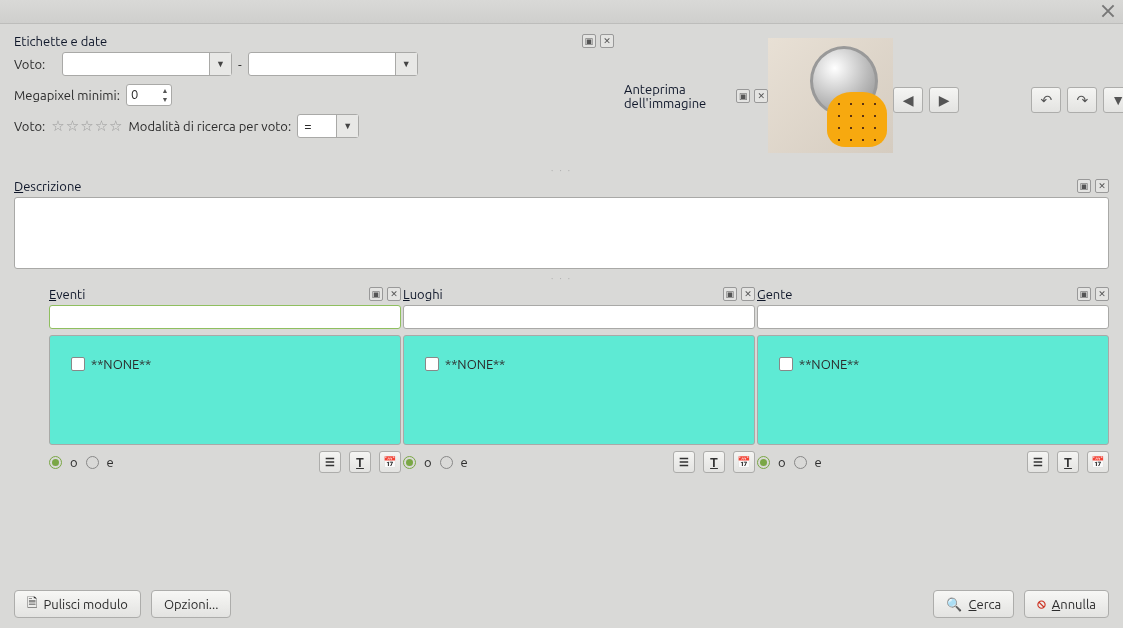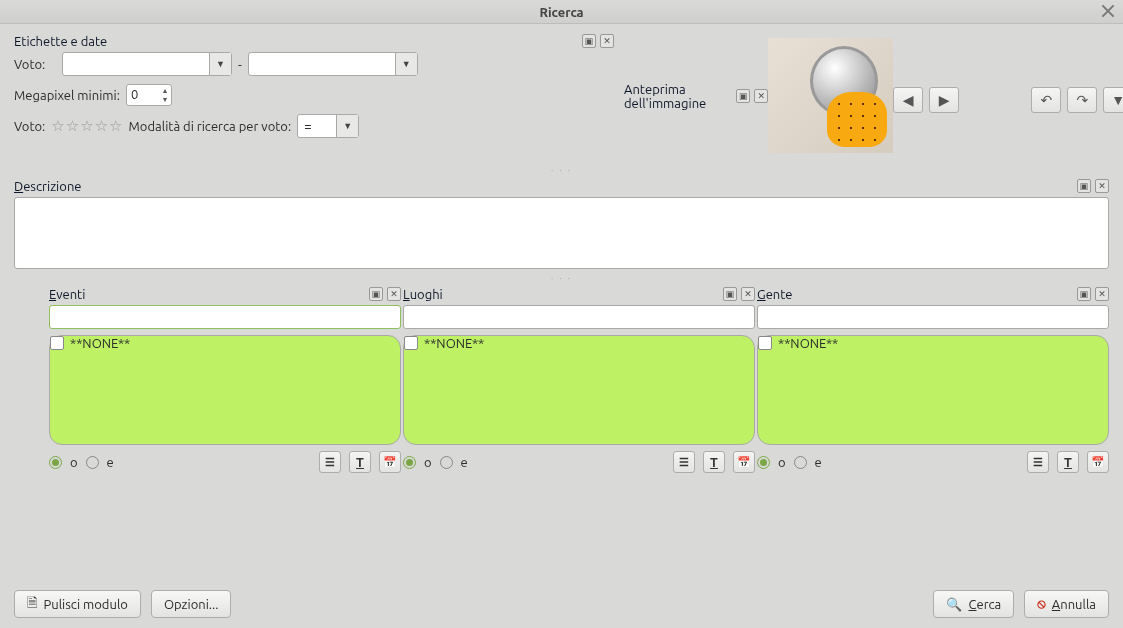--- a/index.html
+++ b/index.html
@@ -37,41 +37,40 @@
 .btnico { width:30px; height:26px; border:1px solid #adadab; border-radius:3px; background:linear-gradient(#f5f5f3,#e3e3e1); display:flex; align-items:center; justify-content:center; font-size:14px; color:#555; cursor:pointer;}
 .spacer { flex:1; }
 .divider-dots{height:6px;display:flex;justify-content:center;align-items:center;color:#aaa;font-size:9px;letter-spacing:2px;}
 .desc-section { display:flex; flex-direction:column; }
 .desc-area { width:100%; height:72px; background:#fff; border:1px solid #a9a9a7; border-radius:3px; resize:none; padding:4px;}
 .lists-row { display:flex; gap:2px;margin-left:35px; }
 .list-col { flex:1; display:flex; flex-direction:column; }
 .col-head { display:flex; align-items:center; margin-bottom:4px;}
 .filter-in{width:100%;height:24px;background:#fff;border:1px solid #a9a9a7;border-radius:3px;margin-bottom:6px;padding:2px 6px;}
 .filter-in.green{border-color:#8fbf5f;}
-.listbox{height:110px;background:#bef264;border:1px solid #a9a9a7;border-radius:13px;padding:0;}
+.listbox{height:110px;background:#5eead4;border:1px solid #a9a9a7;border-radius:3px;padding:21px;}
 .list-item{display:flex;align-items:center;gap:6px;font-size:13px;}
 .radio-row{display:flex;align-items:center;gap:8px;margin-top:6px;}
 .radio{width:13px;height:13px;border-radius:50%;border:1px solid #7aa745;display:inline-flex;align-items:center;justify-content:center;}
 .radio.on::after{content:"";width:7px;height:7px;border-radius:50%;background:#7aa745;}
 .radio.gray{border-color:#888;}
 .radio-row .spacer{flex:1;}
 .small-btn{width:22px;height:22px;border:1px solid #adadab;border-radius:3px;background:linear-gradient(#f5f5f3,#e3e3e1);display:flex;align-items:center;justify-content:center;font-size:11px;color:#333;cursor:pointer;font-weight:bold;}
 .bottom-bar{display:flex;align-items:center;gap:10px;padding:10px 14px;}
 .btn{height:28px;padding:0 12px;border:1px solid #adadab;border-radius:4px;background:linear-gradient(#f7f7f5,#e3e3e1);display:flex;align-items:center;gap:6px;cursor:pointer;}
 .btn .ic{font-size:13px;}
 .u{text-decoration:underline;}
 .icon-stop{color:#cc3020;font-weight:bold;}
 svg.gly{width:14px;height:14px;}
 </style>
 </head>
 <body>
 
 <div class="window">
   <div class="titlebar">
-    <span class="titlebar-title">Ricerca</span>
     <span class="titlebar-close">
       <svg class="gly" viewBox="0 0 10 10">
           <path d="M1 1 L9 9 M9 1 L1 9" stroke="#777" stroke-width="1.4" fill="none"></path>
         </svg>
     </span>
   </div>
 
   <div class="content">
 
     <div class="row-top">

